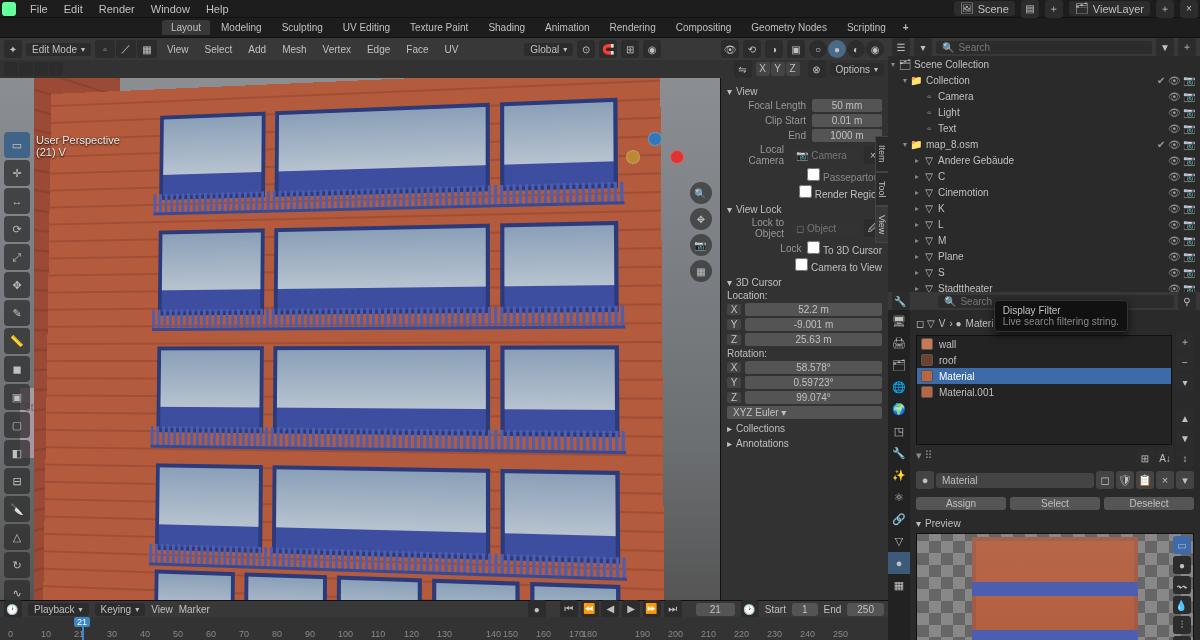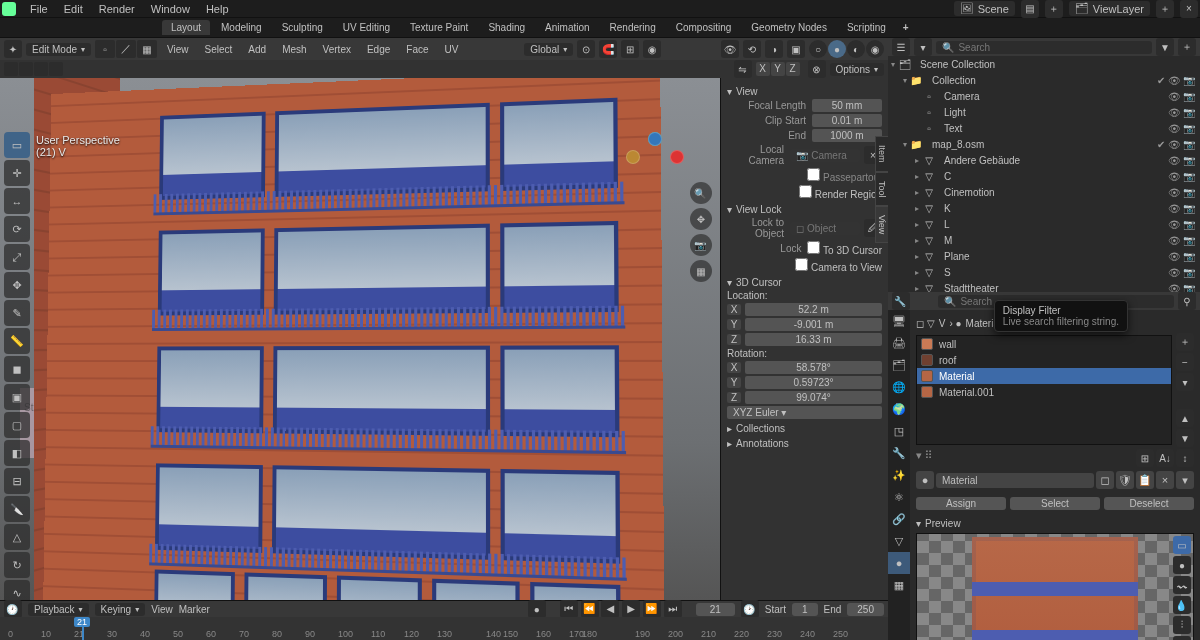--- a/index.html
+++ b/index.html
@@ -58,21 +58,21 @@
 .tl-frame { position: absolute; top: 0; bottom: 0; width: 2px; background: #3d87c8; }
 .tl-num { position:absolute; bottom:1px; font-size:9px; color:#888; }
 .playhead-label { position:absolute; top:0; background:#3d87c8; color:#fff; padding:0 3px; font-size:9px; border-radius:2px; }
 
 .outliner-head { height:22px; background:#383838; display:flex; align-items:center; padding:0 4px; gap:4px; }
 .search { flex:1; background:#2c2c2c; border-radius:3px; padding:1px 6px; display:flex; align-items:center; gap:4px; font-size:10px; color:#777; }
 .outliner { flex:0 0 236px; background:#2a2a2a; overflow:hidden; font-size:10px; }
 .orow { display:flex; align-items:center; height:16px; padding-right:4px; }
 .orow .chev { width:10px; text-align:center; color:#888; font-size:8px; }
 .orow .oicon { width:14px; display:inline-flex; justify-content:center; }
-.orow .olabel { flex:1; padding-left:8px; }
+.orow .olabel { flex:1; padding-left:2px; }
 .orow .ricons { display:flex; gap:2px; font-size:10px; color:#999; }
 .properties { flex:1; display:flex; background:#2a2a2a; }
 .prop-tabs { width:22px; display:flex; flex-direction:column; background:#222; }
 .prop-tabs .pt { height:22px; display:flex; align-items:center; justify-content:center; cursor:pointer; font-size:11px; }
 .prop-tabs .pt.sel { background:#3d5a7a; }
 .prop-body { flex:1; padding:4px 6px; overflow:hidden; display:flex; flex-direction:column; }
 .breadcrumb { display:flex; gap:4px; align-items:center; margin:4px 0; font-size:10px; }
 .mat-list { background:#232323; border:1px solid #111; margin:2px 0; }
 .mat-list .mrow { display:flex; align-items:center; height:16px; padding:0 4px; gap:6px; font-size:10px; }
 .mat-list .mrow.sel { background:#3d6aa8; color:#fff; }
@@ -307,21 +307,21 @@
       <div class="np-row">
               <span class="axis">X</span>
               <span class="val" style="flex:1">52.2 m</span>
             </div>
       <div class="np-row">
               <span class="axis">Y</span>
               <span class="val" style="flex:1">-9.001 m</span>
             </div>
       <div class="np-row">
               <span class="axis">Z</span>
-              <span class="val" style="flex:1">16.33 m</span>
+              <span class="val" style="flex:1">25.63 m</span>
             </div>
       <div style="font-size:10px;margin:2px 0">Rotation:</div>
       <div class="np-row">
               <span class="axis">X</span>
               <span class="val" style="flex:1">58.578°</span>
             </div>
       <div class="np-row">
               <span class="axis">Y</span>
               <span class="val" style="flex:1">0.59723°</span>
             </div>

